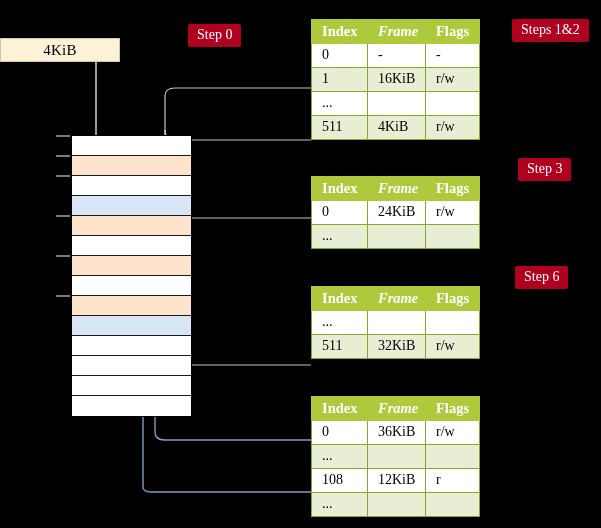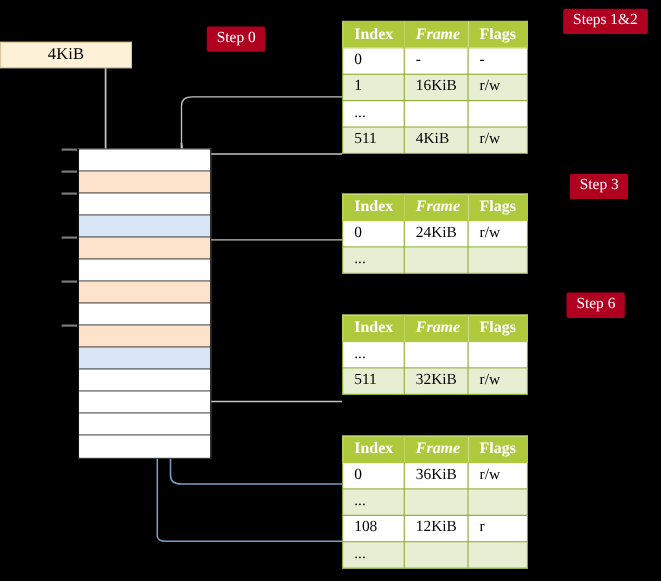--- a/index.html
+++ b/index.html
@@ -47,21 +47,21 @@
     background: #b00020;
     color: #ffffff;
     font-size: 14px;
     line-height: 18px;
     padding: 2px 9px 3px 9px;
     border-radius: 2px;
     white-space: nowrap;
     box-shadow: 0 1px 0 rgba(0,0,0,.6);
   }
   #badge-step0  { left: 188px; top: 24px; }
-  #badge-steps12{ left: 512px; top: 8px; }
+  #badge-steps12{ left: 512px; top: 19px; }
   #badge-step3  { left: 518px; top: 158px; }
   #badge-step4  { left: 515px; top: 266px; }
 
   
   .mem-col {
     position: absolute;
     left: 71px;
     top: 135px;
     width: 119px;
     height: 280px;

